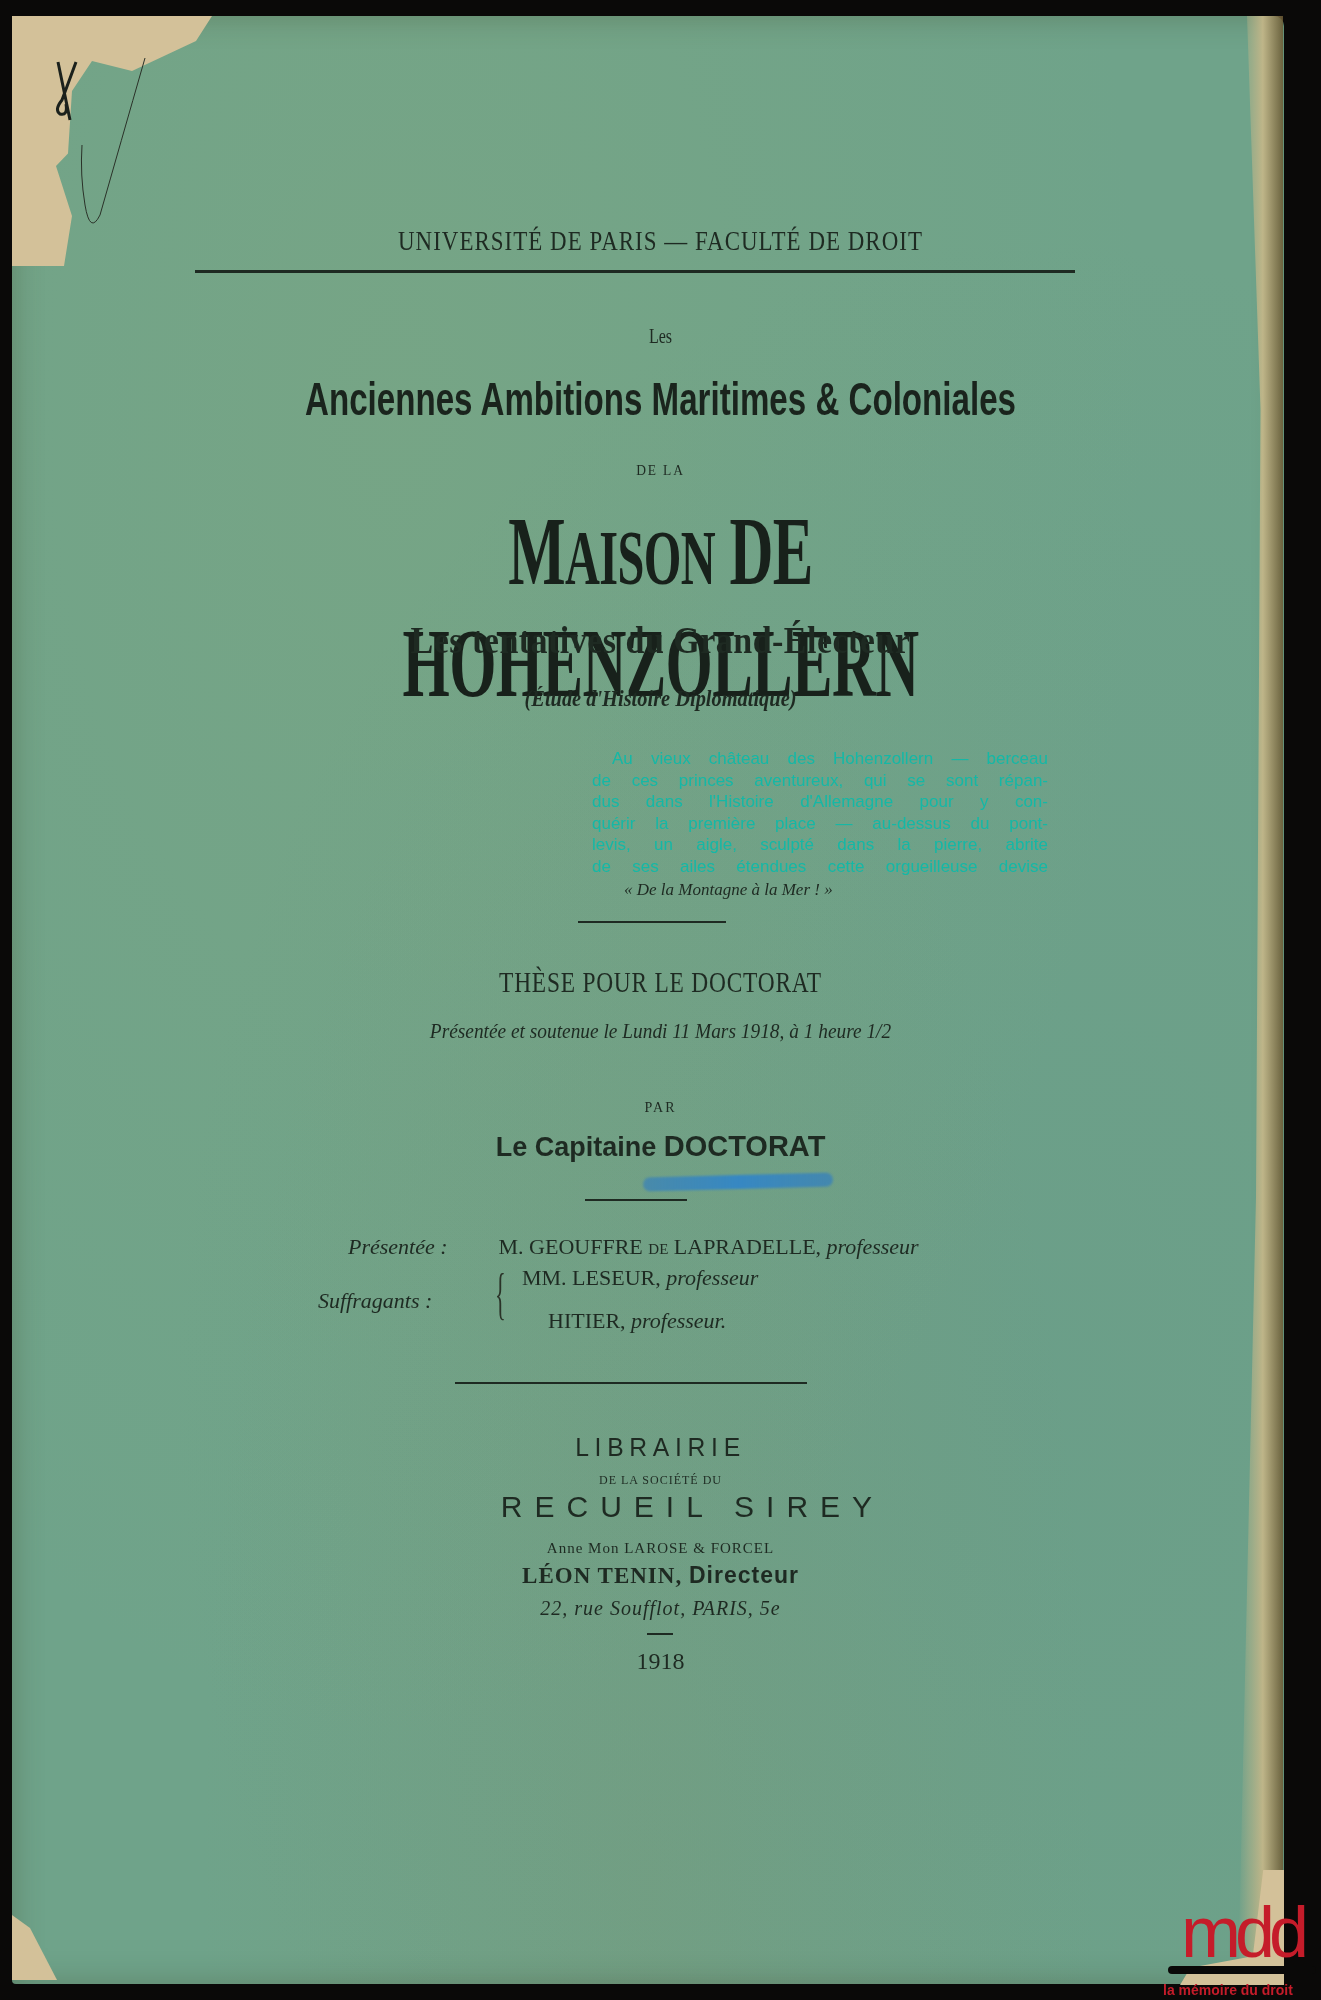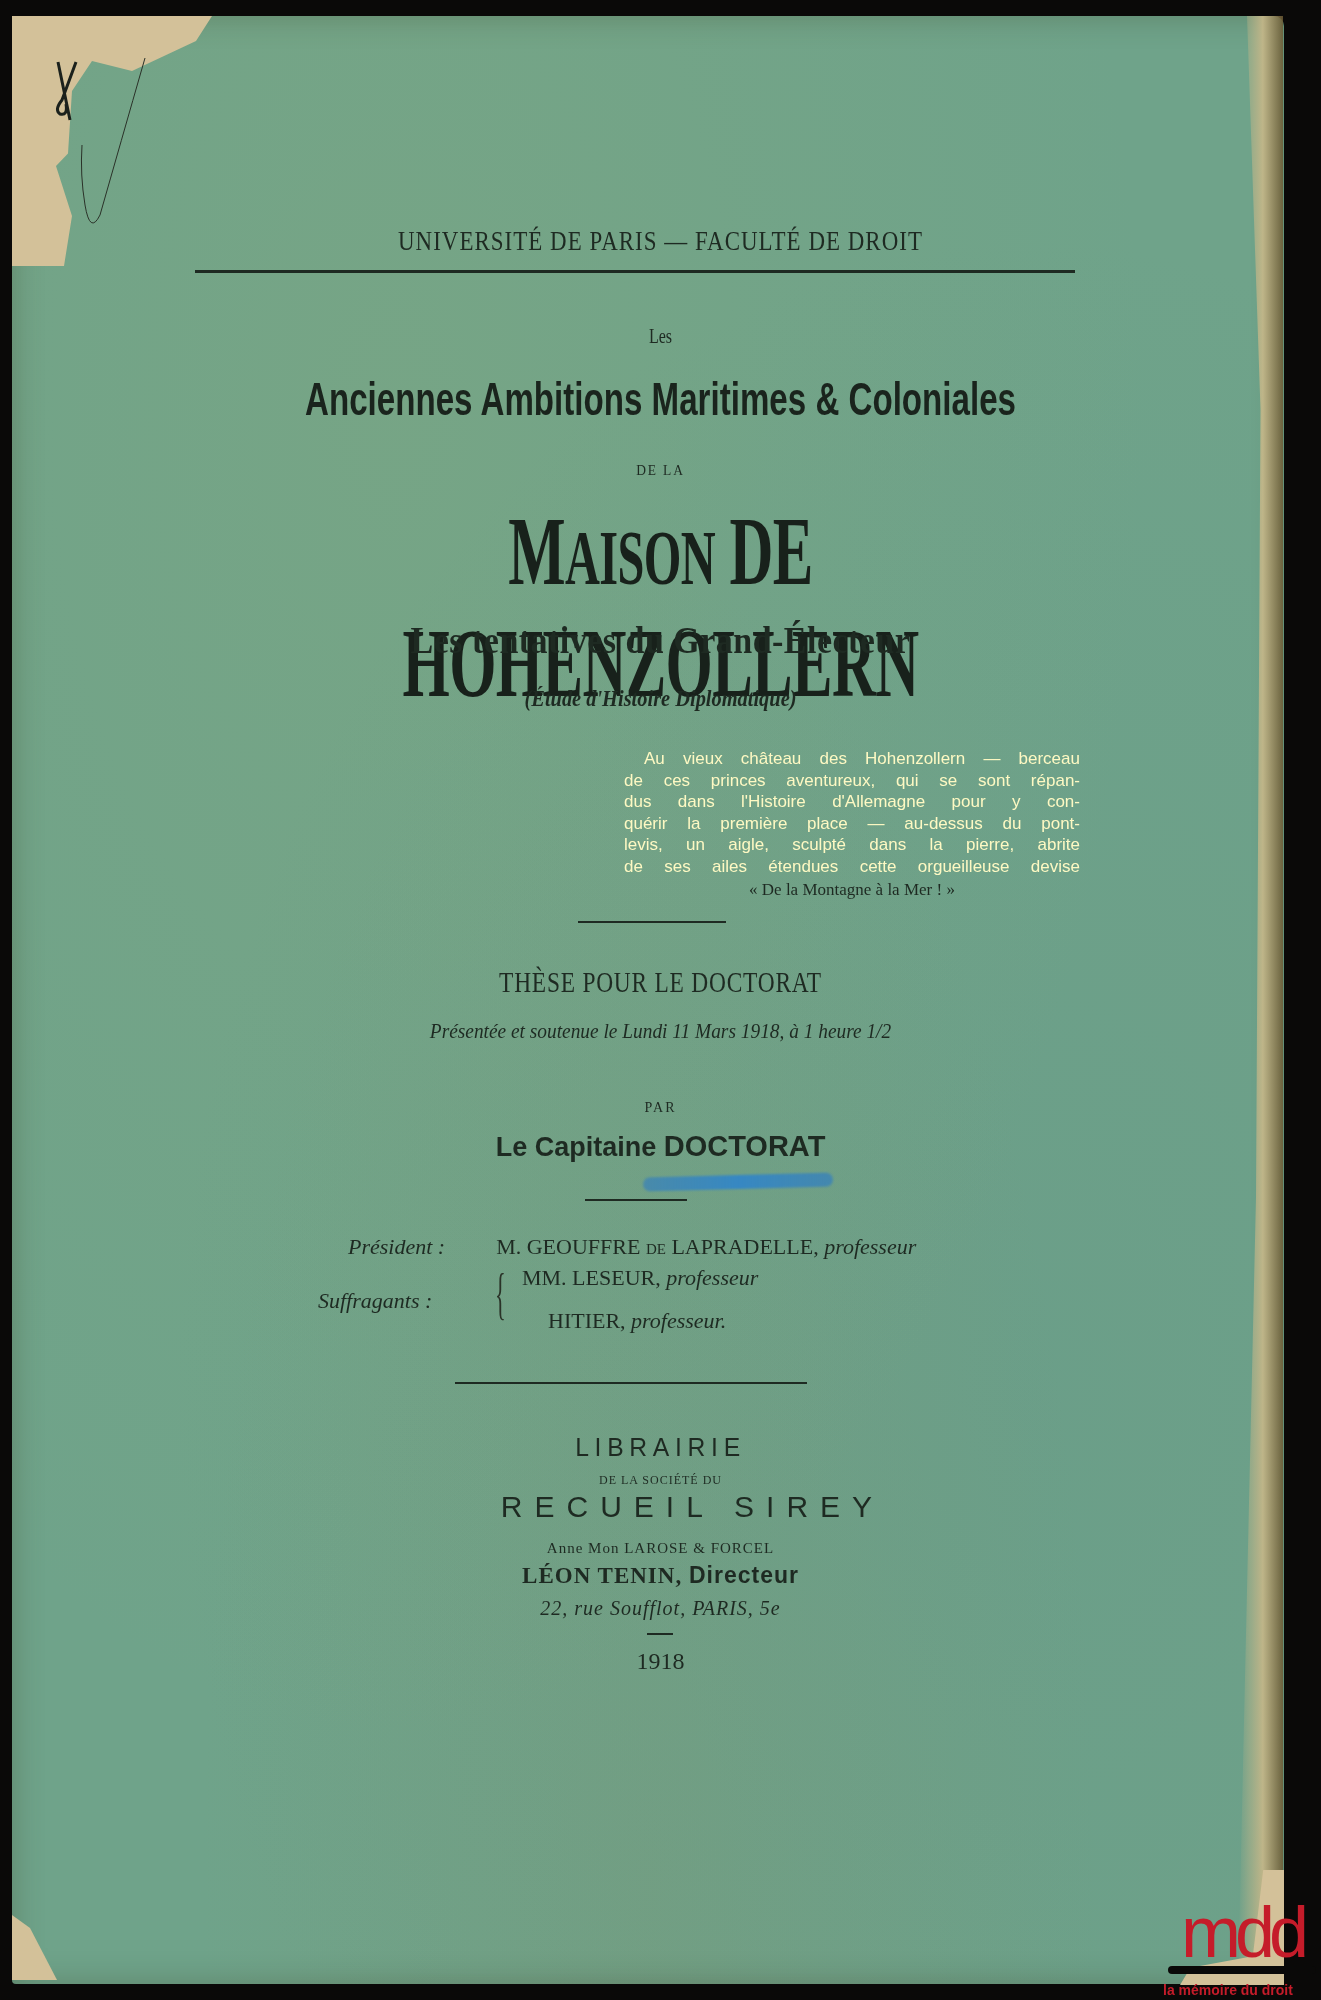--- a/index.html
+++ b/index.html
@@ -50,26 +50,26 @@
   .dela { top:462px; font-size:15px; letter-spacing:2px; transform:scaleX(0.9); }
   .maison {
     top:495px; font-size:98px; font-weight:bold; letter-spacing:-1px; transform:scaleX(0.62); color:#18211b;
     font-family:"Liberation Serif", serif;
   }
   .maison .small { font-size:78px; }
   .tentatives { top:619px; font-size:37px; font-weight:bold; letter-spacing:0.5px; transform:scaleX(0.92); }
   .etude { top:685px; font-size:24px; font-style:italic; font-weight:bold; transform:scaleX(0.85); }
 
   .epigraph {
-    position:absolute; left:624px; top:748px; width:456px;
+    position:absolute; left:592px; top:748px; width:456px;
     font-family:"Liberation Sans", sans-serif; font-size:17px; line-height:21.5px;
-    text-align:justify; text-align-last:justify; color:#fef9c3;
+    text-align:justify; text-align-last:justify; color:#14b8a6;
   }
   .epigraph .line { display:block; text-align:justify; text-align-last:justify; white-space:nowrap; }
-  .motto { position:absolute; left:624px; top:880px; width:456px; text-align:center; font-size:17px; }
+  .motto { position:absolute; left:624px; top:880px; width:456px; font-size:17px; font-style:italic; }
 
   .these { top:965px; font-size:30px; letter-spacing:1px; transform:scaleX(0.78); }
   .presentee { top:1018px; font-size:22px; font-style:italic; transform:scaleX(0.88); }
   .par { top:1100px; font-size:14px; letter-spacing:2px; }
   .capitaine { top:1130px; font-family:"Liberation Sans", sans-serif; font-size:27px; font-weight:bold; }
   .capitaine .name { font-size:29px; }
   .bluemark {
     position:absolute; left:643px; top:1175px; width:190px; height:14px;
     background:linear-gradient(90deg, rgba(40,120,200,0.55), rgba(40,130,210,0.8), rgba(40,120,200,0.6));
     border-radius:8px; transform:rotate(-1.5deg); filter:blur(1px);
@@ -139,21 +139,21 @@
 <div class="center presentee">Présentée et soutenue le Lundi 11 Mars 1918, à 1 heure 1/2</div>
 <div class="center par">PAR</div>
 <div class="center capitaine">
   <span>Le Capitaine</span>
   <span class="name">DOCTORAT</span>
 </div>
 <div class="bluemark"></div>
 <div class="rule" style="left:585px; top:1199px; width:102px; height:2px;"></div>
 
 <div class="jury" style="left:348px; top:1234px;">
-  <span class="lbl">Président :</span>
+  <span class="lbl">Présentée :</span>
   <span style="display:inline-block;width:40px;"></span>
   <span>M. GEOUFFRE</span>
   <span style="font-size:15px;">DE</span>
   <span>LAPRADELLE,</span>
   <span class="it">professeur</span>
 </div>
 <div class="jury" style="left:318px; top:1288px;">
   <span class="lbl">Suffragants :</span>
 </div>
 <div class="jury" style="left:487px; top:1262px; font-size:56px; font-weight:100; color:#2a3328; transform:scaleX(0.4);">{</div>

